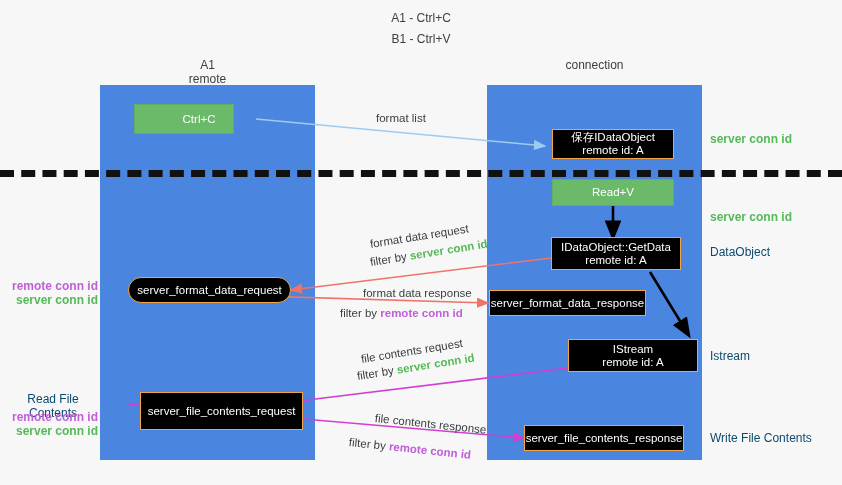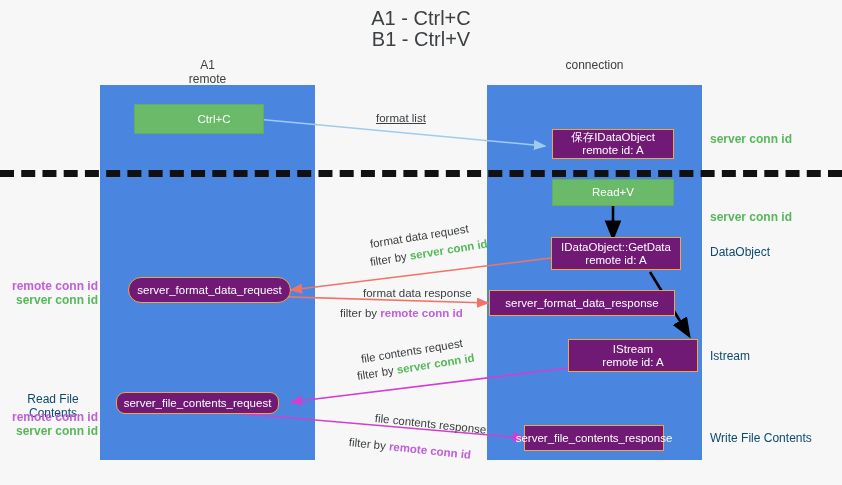--- a/index.html
+++ b/index.html
@@ -8,21 +8,21 @@
     background:#f7f7f7;
     font-family:"Liberation Sans","DejaVu Sans",sans-serif;
     color:#3c4043;
   }
   #stage{position:absolute;left:0;top:0;width:842px;height:485px;}
   .abs{position:absolute;}
 
   
   .title{
     left:0;top:8px;width:842px;text-align:center;
-    font-size:20px;line-height:21px;color:#3c4043;white-space:pre-line;
+    font-size:12px;line-height:21px;color:#3c4043;white-space:pre-line;
   }
 
   
   .col-cap{
     text-align:center;font-size:12px;line-height:14px;color:#3c4043;
   }
 
   
   .lane{background:#4a86e0;}
 
@@ -33,21 +33,21 @@
   }
 
   
   .node{
     box-sizing:border-box;
     display:flex;align-items:center;justify-content:center;
     text-align:center;color:#ffffff;font-size:11.5px;line-height:13px;
     white-space:pre-line;
   }
   .node.green{background:#6aba6a;border:1px solid #62ad62;}
-  .node.orange{background:#701a75;border:1px solid #f3a545;}
+  .node.orange{background:#000000;border:1px solid #f3a545;}
 
   
   .side{font-size:12px;line-height:14px;white-space:pre-line;}
   .green-t{color:#57b85a;font-weight:bold;}
   .pink-t{color:#c05fd8;font-weight:bold;}
   .dark-t{color:#0c4a6e;}
 
   
   .elabel{
     font-size:11.5px;line-height:14px;color:#3c4043;white-space:nowrap;
@@ -104,42 +104,42 @@
 
     <line x1="128" y1="292" x2="488" y2="303" stroke="#f0736a" stroke-width="1.6" marker-end="url(#ar-red)"></line>
 
     <line x1="568" y1="368" x2="291" y2="402" stroke="#d13fd1" stroke-width="1.6" marker-end="url(#ar-mag)"></line>
 
     <line x1="128" y1="404" x2="524" y2="438" stroke="#d13fd1" stroke-width="1.6" marker-end="url(#ar-mag)"></line>
   </svg>
 
   <div class="abs divider"></div>
 
-  <div class="abs node green" style="left:134px;top:104px;width:130px;height:30px;padding-left:30px;">Ctrl+C</div>
+  <div class="abs node green" style="left:134px;top:104px;width:100px;height:30px;padding-left:30px;">Ctrl+C</div>
 
   <div class="abs node orange" style="left:128px;top:277px;width:163px;height:26px;border-radius:13px;">server_format_data_request</div>
 
-  <div class="abs node orange" style="left:116px;top:392px;width:163px;height:22px;border-radius:9px;">server_file_contents_request</div>
+  <div class="abs node orange" style="left:140px;top:392px;width:163px;height:38px;">server_file_contents_request</div>
 
   <div class="abs node orange" style="left:552px;top:129px;width:122px;height:30px;">保存IDataObject
 remote id: A</div>
 
   <div class="abs node green" style="left:552px;top:179px;width:122px;height:27px;">Read+V</div>
 
   <div class="abs node orange" style="left:551px;top:237px;width:130px;height:33px;">IDataObject::GetData
 remote id: A</div>
 
   <div class="abs node orange" style="left:568px;top:339px;width:130px;height:33px;">IStream
 remote id: A</div>
 
-  <div class="abs node orange" style="left:489px;top:290px;width:186px;height:26px;">server_format_data_response</div>
+  <div class="abs node orange" style="left:489px;top:290px;width:157px;height:26px;">server_format_data_response</div>
 
-  <div class="abs node orange" style="left:524px;top:425px;width:140px;height:26px;">server_file_contents_response</div>
+  <div class="abs node orange" style="left:524px;top:425px;width:160px;height:26px;">server_file_contents_response</div>
 
-  <div class="abs elabel" style="left:376px;top:111px;text-decoration:underline;">format list</div>
+  <div class="abs elabel" style="left:376px;top:111px;">format list</div>
 
   <div class="abs elabel rot-up" style="left:370px;top:237px;">format data request</div>
   <div class="abs elabel rot-up" style="left:370px;top:255px;">
     <span>filter by </span><span class="g">server conn id</span>
   </div>
 
   <div class="abs elabel" style="left:363px;top:286px;">format data response</div>
   <div class="abs elabel" style="left:340px;top:306px;">
     <span>filter by </span><span class="p">remote conn id</span>
   </div>

